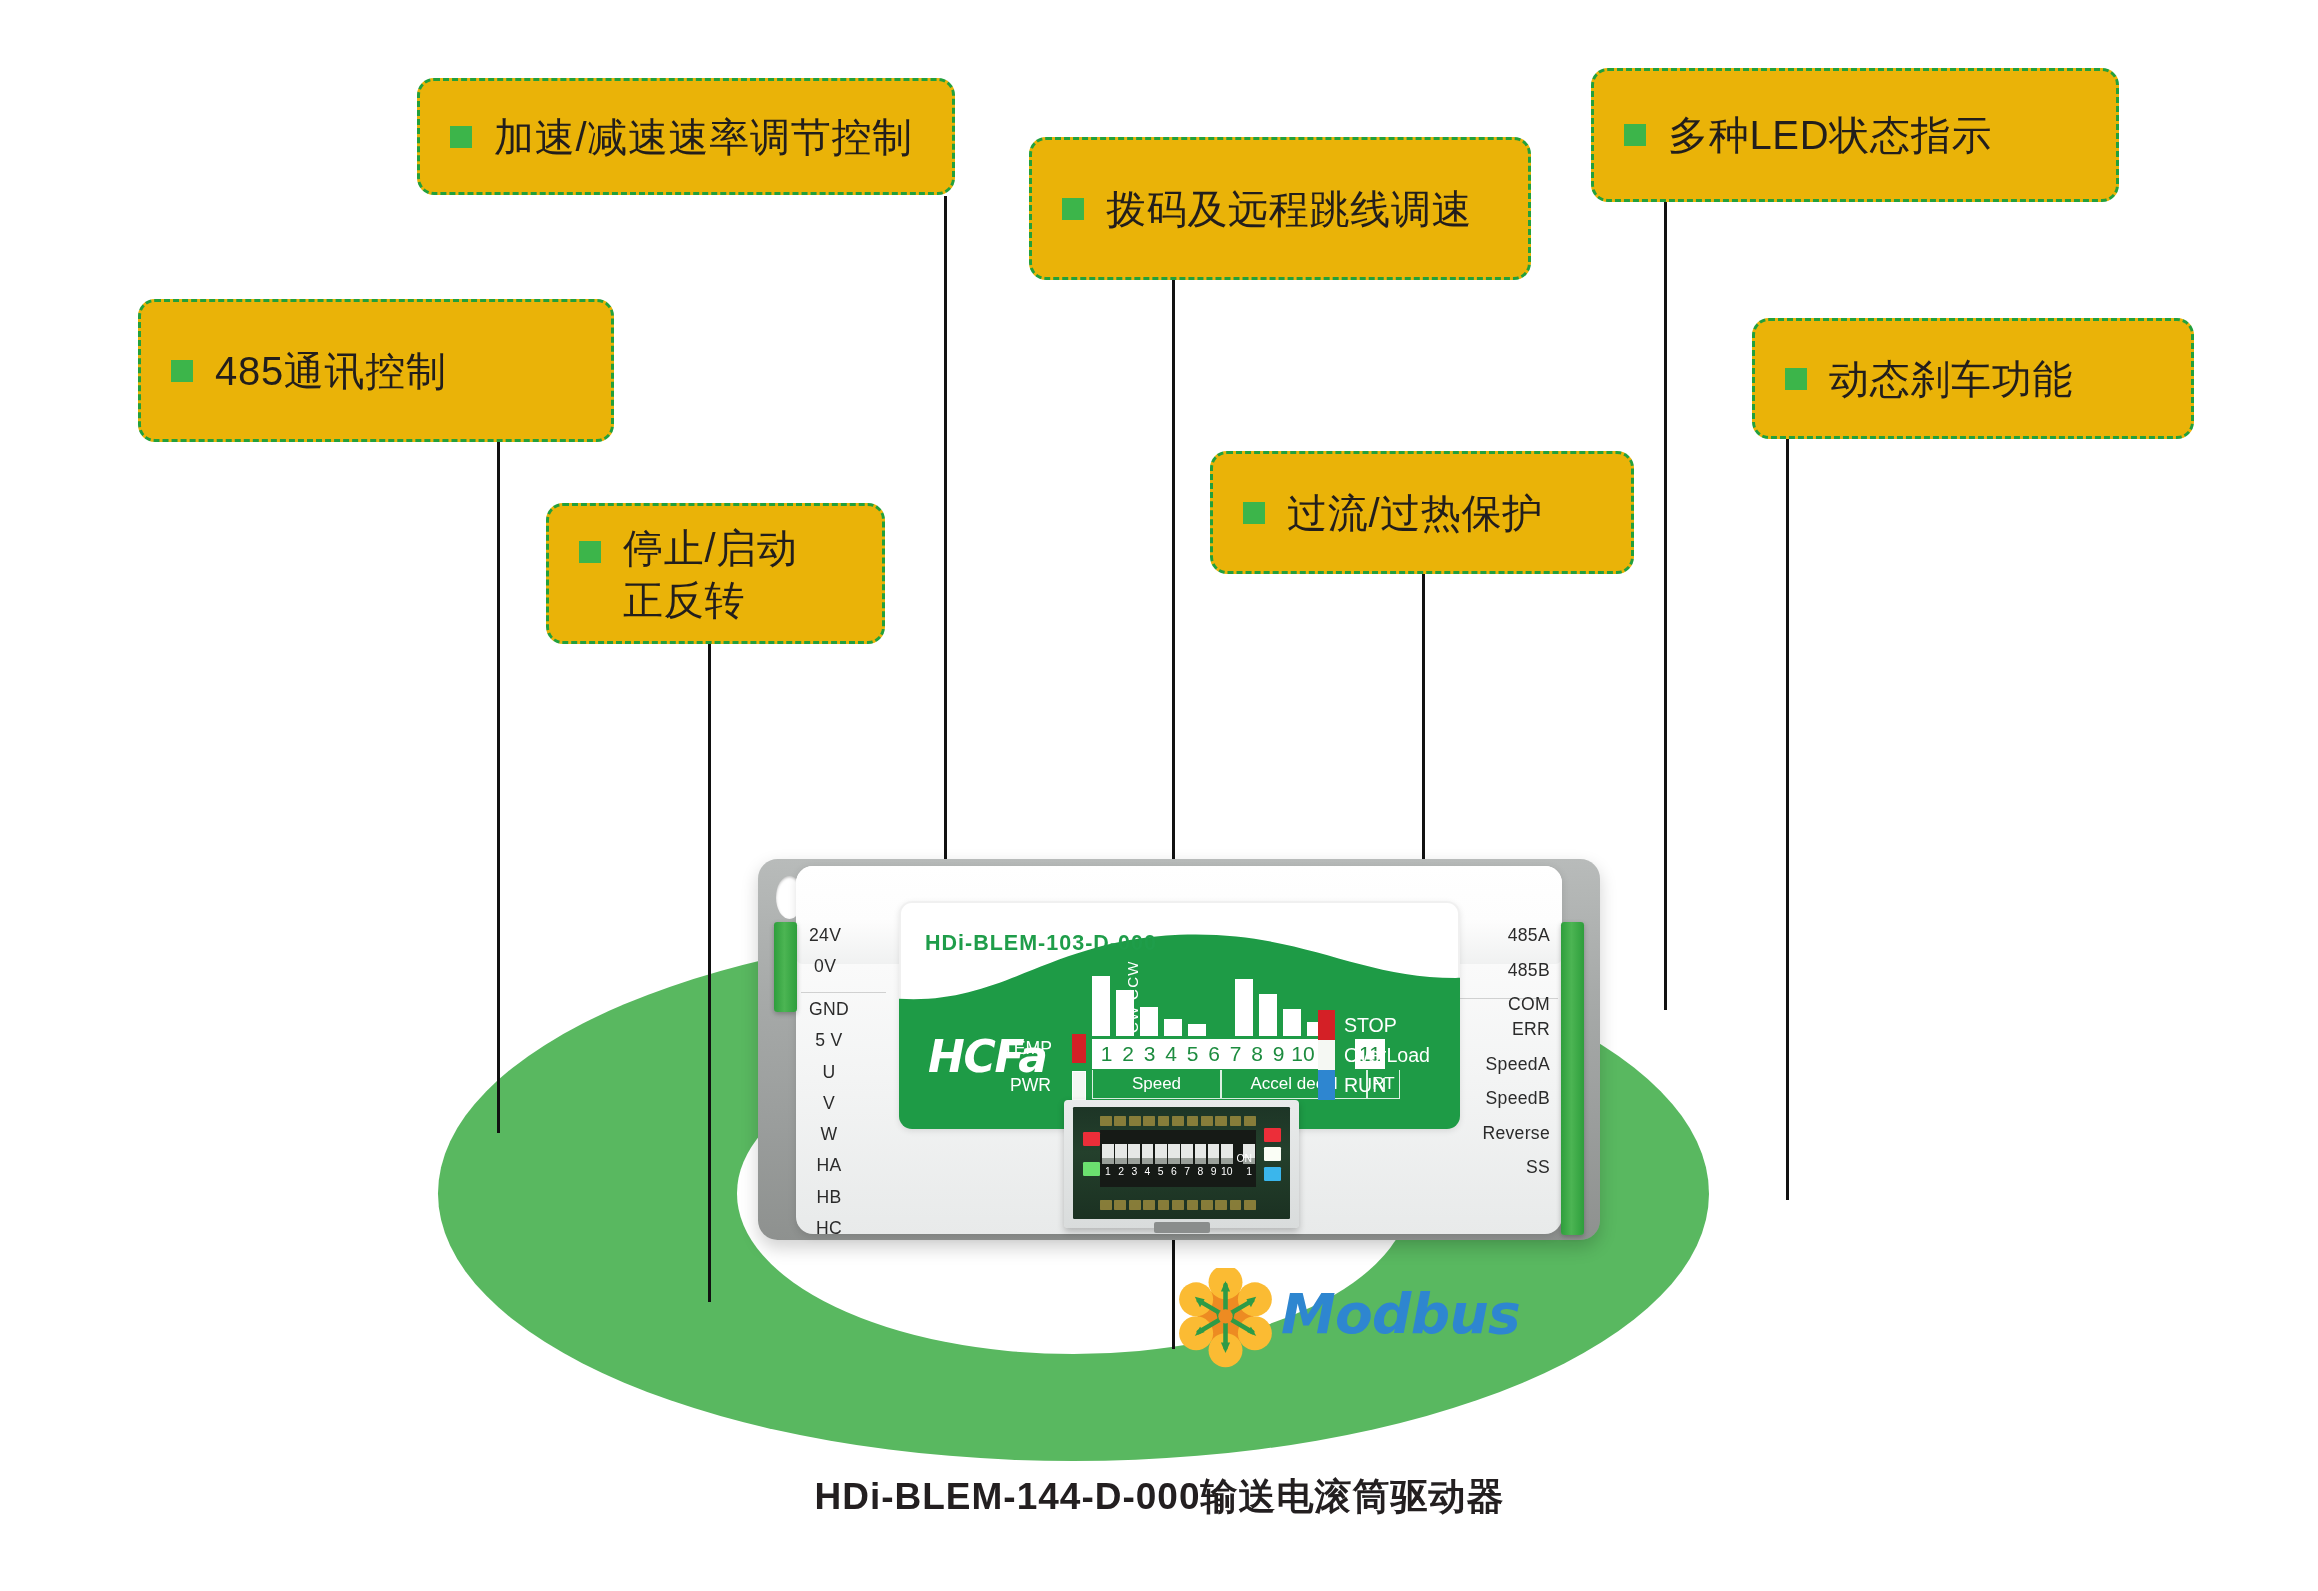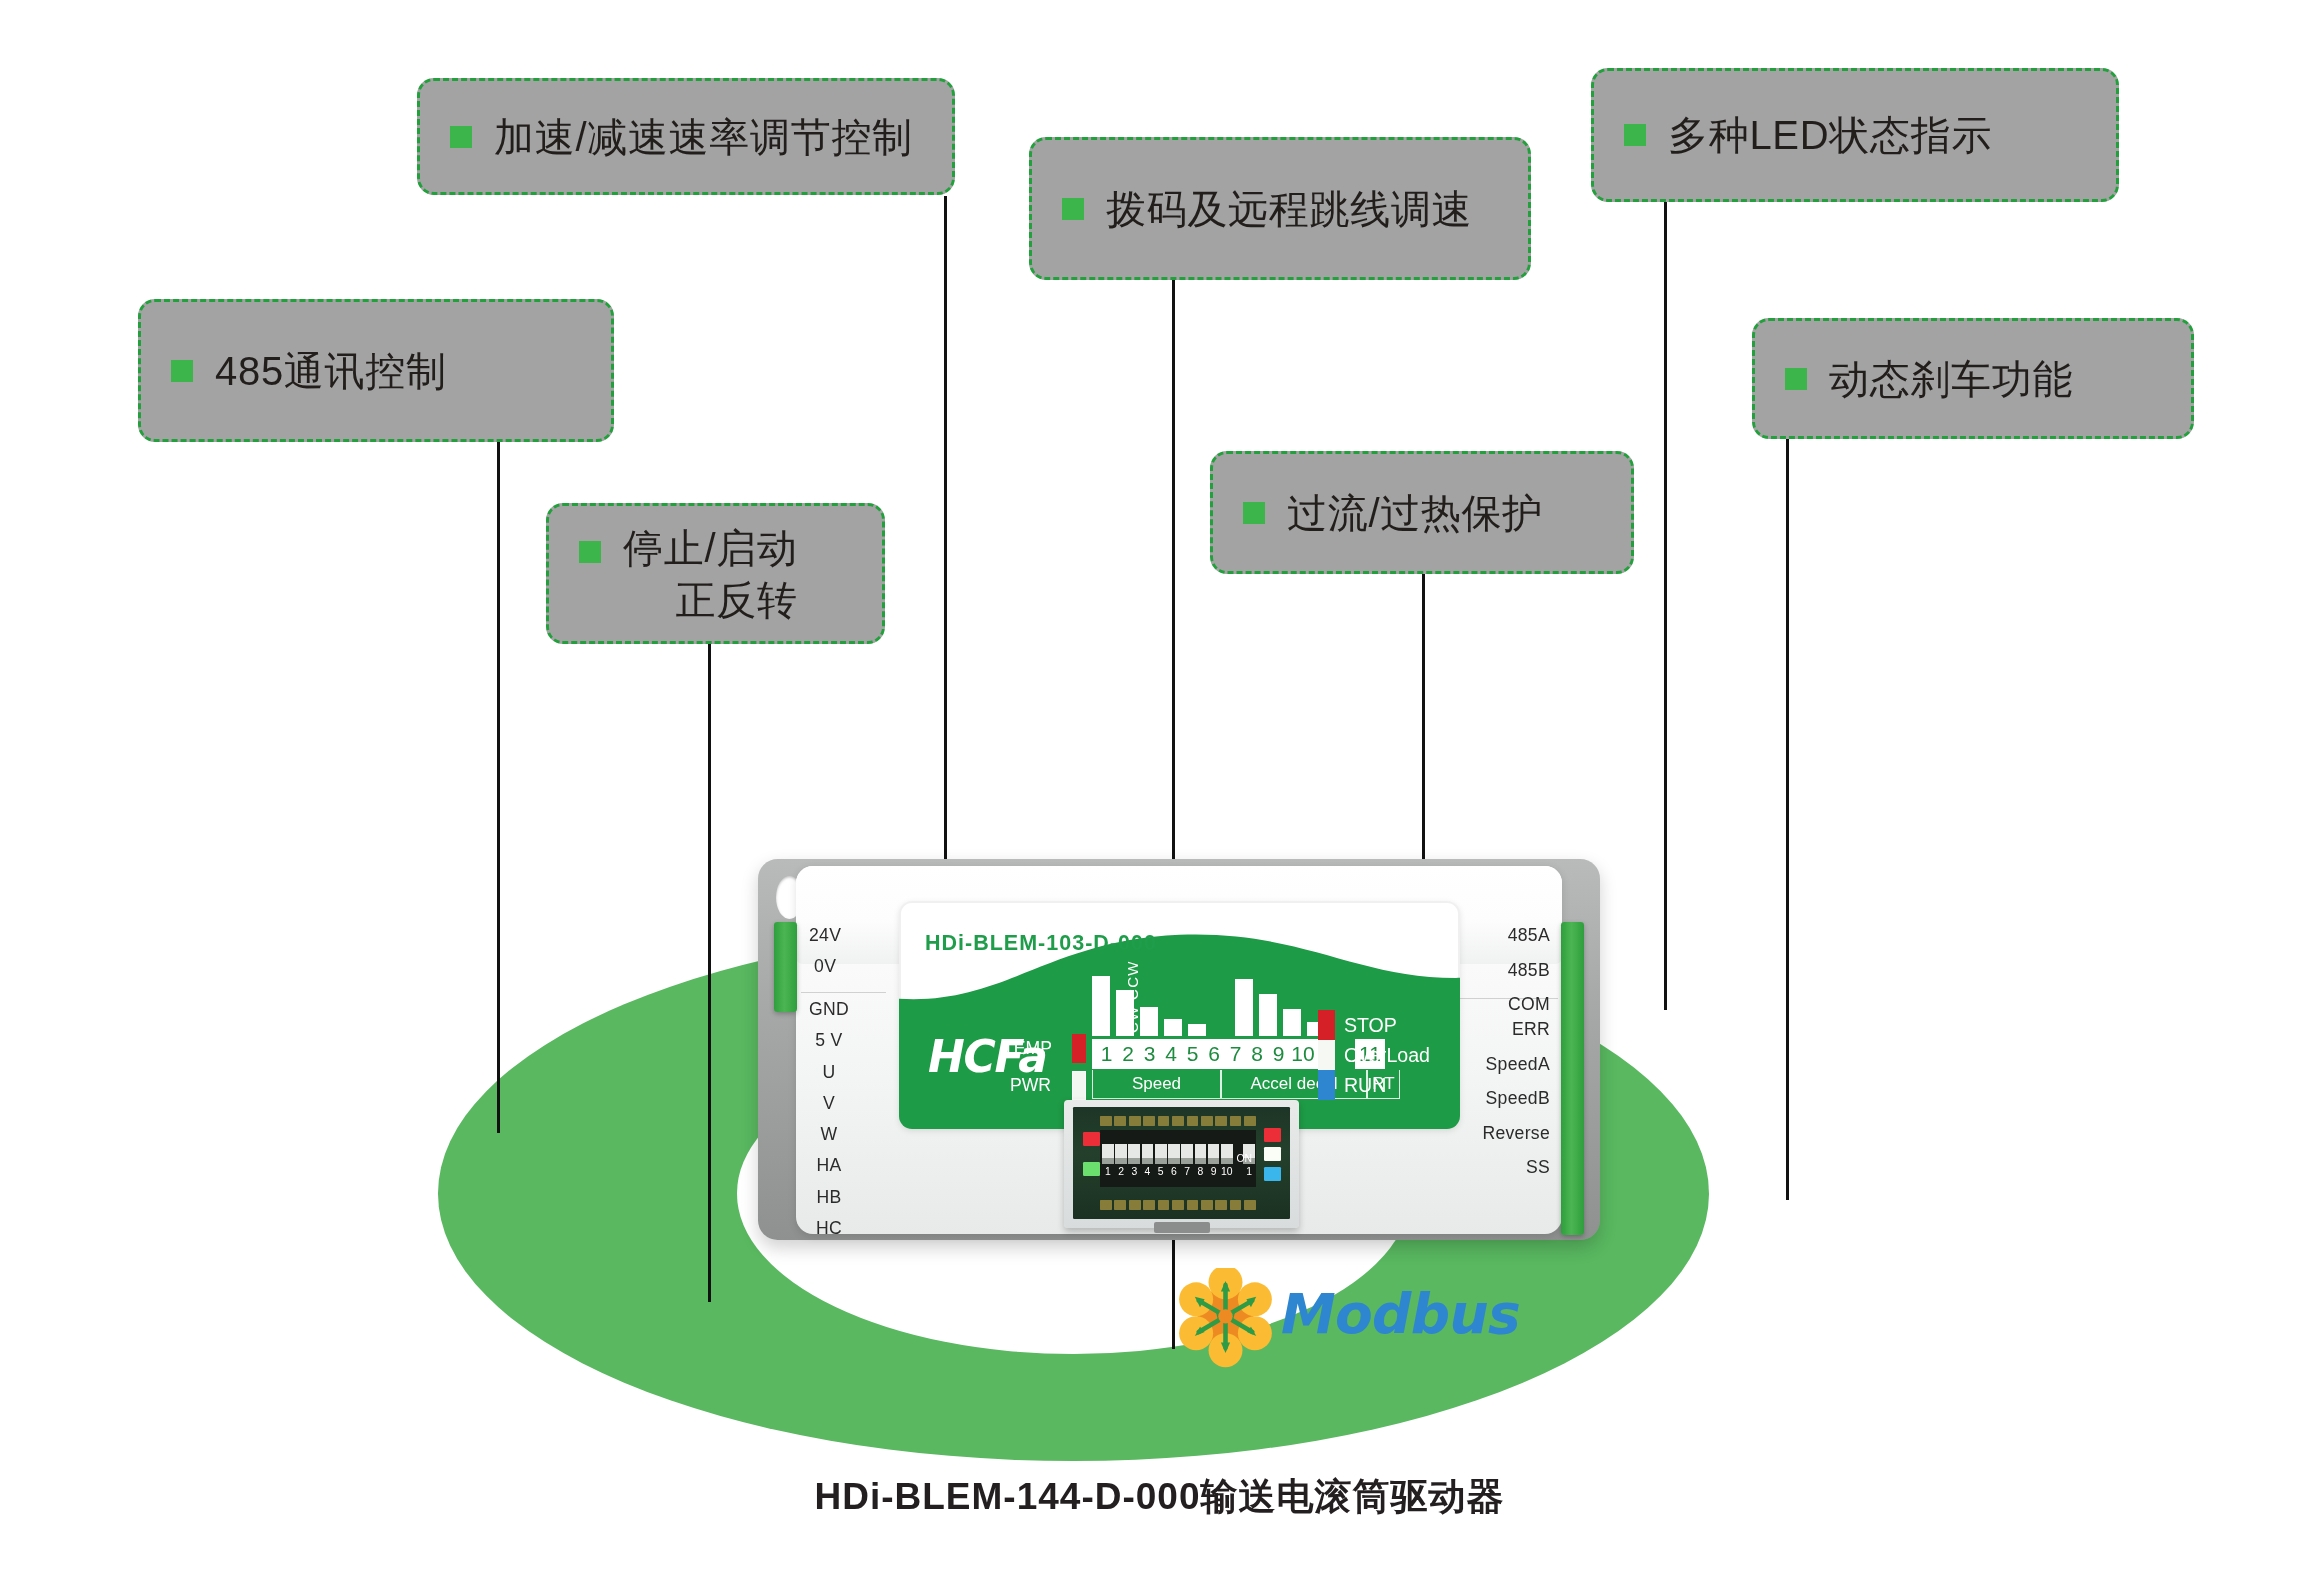--- a/index.html
+++ b/index.html
@@ -8,26 +8,25 @@
     width:2319px; height:1591px; position:relative; overflow:hidden;
     font-family:"Liberation Sans","DejaVu Sans",sans-serif;
     background:#ffffff;
   }
 
   
   .callout{
     position:absolute;
     border:3.9px dashed #22A03C;
     border-radius:17px;
-    background:#a3a3a3;
+    background:#eab308;
     display:flex;
     align-items:center;
     padding:0 30px;
     z-index:40;
-    text-align:right;
   }
   .callout .bullet{
     width:22px;height:22px;flex:0 0 22px;
     background:#3CB54A;
     margin-right:22px;
     align-self:center;
   }
   .callout.two-line .bullet{ align-self:flex-start; margin-top:35px; }
   .callout .ctext{
     font-size:40px;

